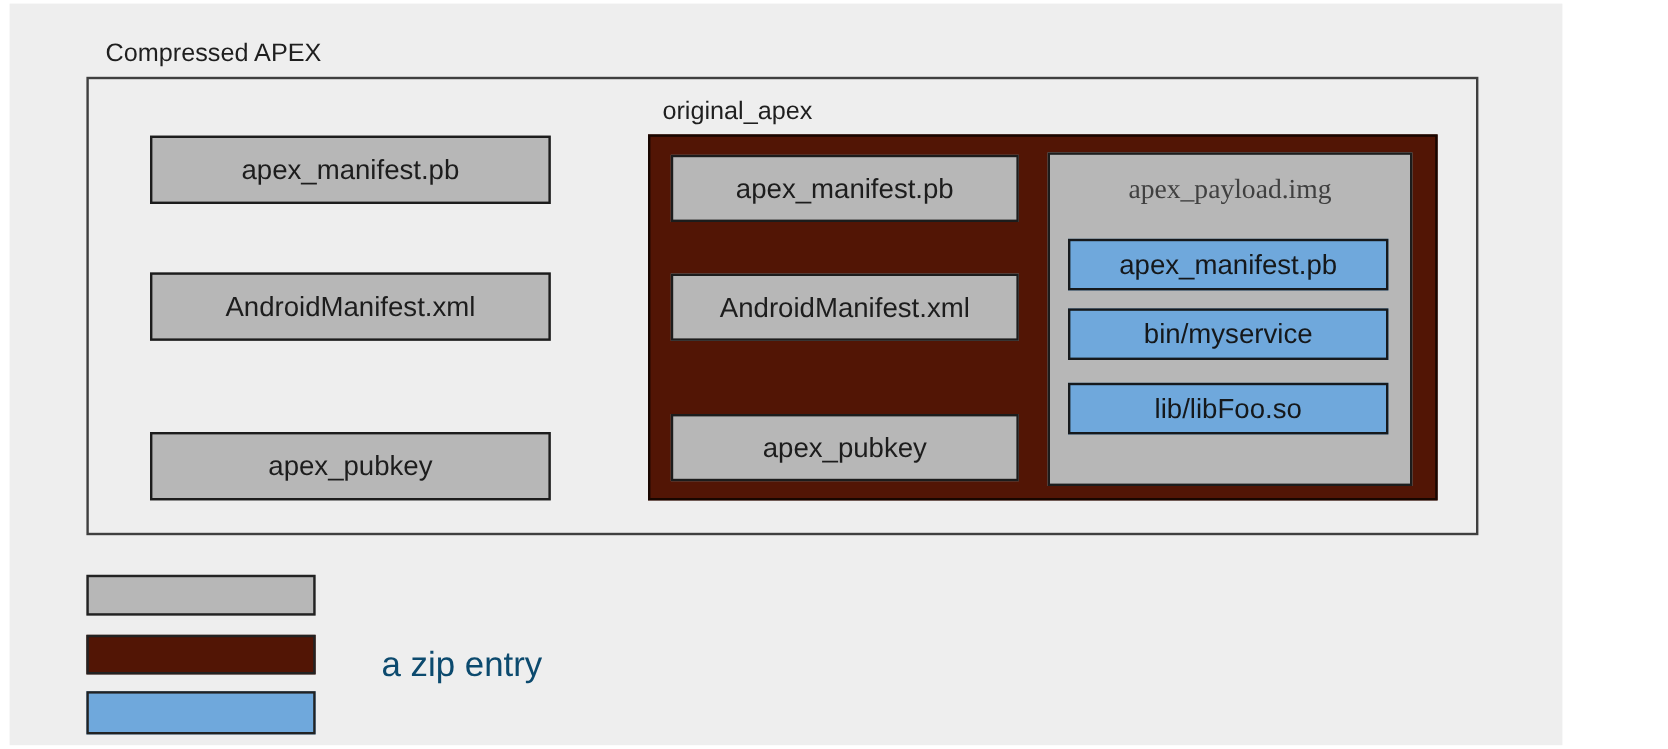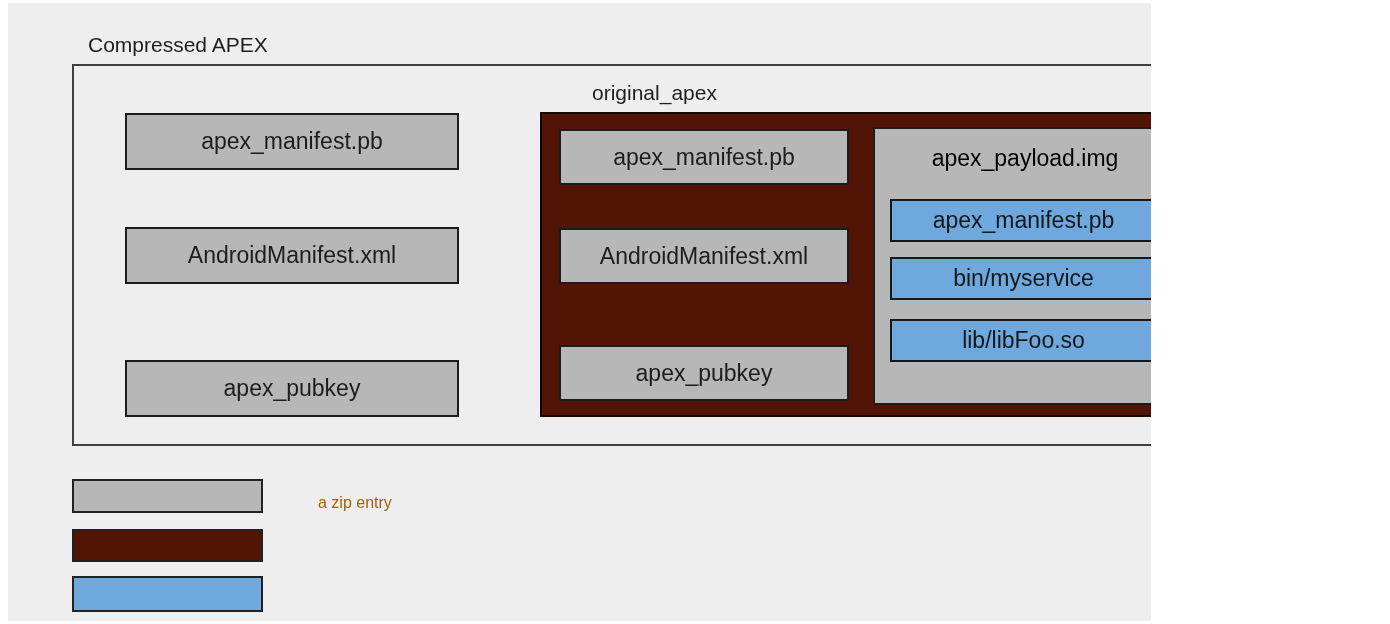--- a/index.html
+++ b/index.html
@@ -1,47 +1,47 @@
 <!DOCTYPE html>
 <html><head>
 <meta charset="utf-8">
 <style>
   html,body{margin:0;padding:0;background:#ffffff;}
   .stage{
-    position:relative;width:1151px;height:624px;background:#ffffff;overflow:hidden;
+    position:relative;width:1302px;height:624px;background:#ffffff;overflow:hidden;
     font-family:"Liberation Sans","DejaVu Sans",sans-serif;color:#212121;
   }
   .canvas{position:absolute;left:8px;top:3px;width:1374px;height:618px;background:#eeeeee;}
 
   .outer-label{position:absolute;left:88px;top:33px;font-size:21px;color:#1f1f1f;}
   .outer-box{position:absolute;left:72px;top:64px;width:1160px;height:382px;
     border:2px solid #3f3f3f;box-sizing:border-box;background:transparent;}
 
   .gray-box{position:absolute;box-sizing:border-box;background:#b7b7b7;border:2px solid #1c1c1c;
     display:flex;align-items:center;justify-content:center;font-size:23px;color:#1d1d1d;}
   .left-box{left:125px;width:334px;height:57px;}
 
-  .inner-label{position:absolute;left:552px;top:81px;font-size:21px;color:#1f1f1f;margin-left:40px;}
+  .inner-label{position:absolute;left:552px;top:81px;font-size:21px;color:#1f1f1f;}
   .maroon-box{position:absolute;left:540px;top:112px;width:658px;height:305px;
     box-sizing:border-box;background:#521505;border:2px solid #180600;}
 
   .maroon-gray{position:absolute;left:17px;width:290px;height:56px;box-sizing:border-box;
     background:#b7b7b7;border:2px solid #1c1c1c;display:flex;align-items:center;justify-content:center;
     font-size:23px;color:#1d1d1d;}
 
   .payload-box{position:absolute;left:331px;top:13px;width:304px;height:278px;box-sizing:border-box;
     background:#b7b7b7;border:2px solid #1c1c1c;}
   .payload-title{position:absolute;left:0;top:16px;width:100%;text-align:center;
-    font-size:23px;color:#000000;}
+    font-size:23px;color:#404040;font-family:Liberation Serif, serif;}
   .blue-box{position:absolute;left:15px;width:267px;height:43px;box-sizing:border-box;
     background:#6fa8dc;border:2px solid #16191c;display:flex;align-items:center;justify-content:center;
     font-size:23px;color:#15181b;}
 
   .legend-swatch{position:absolute;left:72px;width:191px;box-sizing:border-box;border:2px solid #222222;}
-  .legend-label{position:absolute;font-size:16px;color:#a16207;}
+  .legend-label{position:absolute;font-size:29px;color:#0c4a6e;margin-top:44px;}
 </style>
 </head>
 <body>
 
 <div class="stage">
   <div class="canvas">
 
     <div class="outer-label" style="left:80px;top:30px;">Compressed APEX</div>
 
     <div class="outer-box" style="left:64px;top:61px;"></div>

